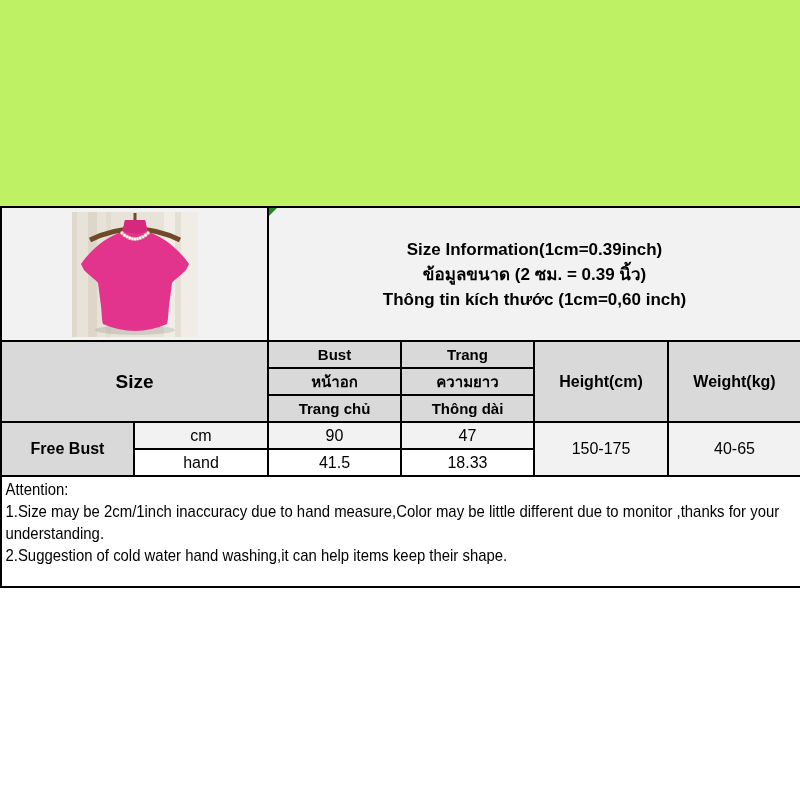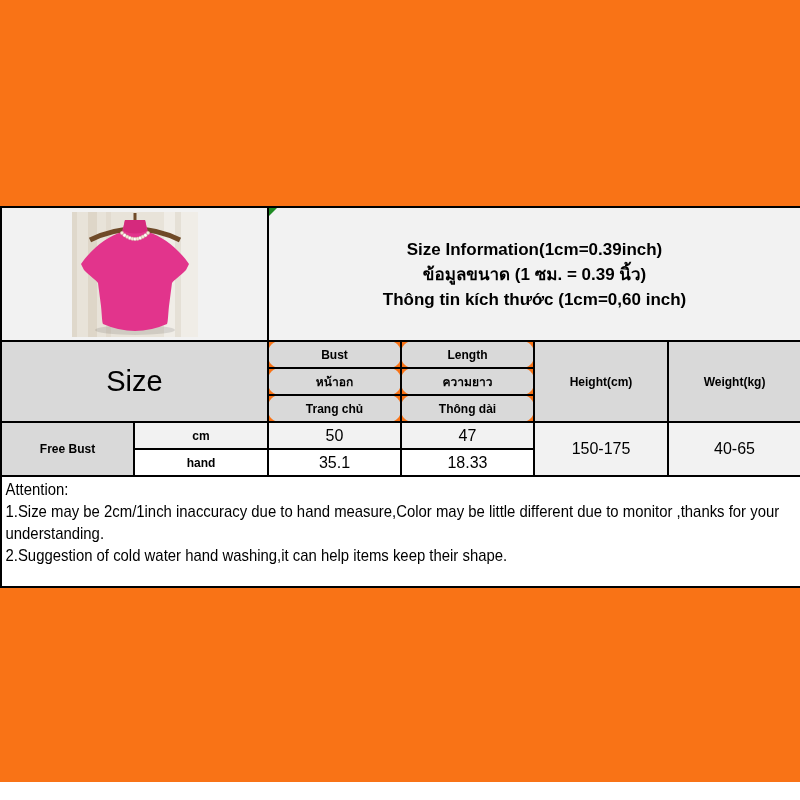--- a/index.html
+++ b/index.html
@@ -5,22 +5,22 @@
   html, body {
     margin: 0;
     padding: 0;
     background: #ffffff;
     font-family: "Liberation Sans", "DejaVu Sans", sans-serif;
     color: #000000;
   }
   .page {
     position: relative;
     width: 800px;
-    height: 782px;
-    background: #f97316;
+    height: 588px;
+    background: #bef264;
     overflow: hidden;
   }
   table.size-table {
     position: absolute;
     top: 206px;
     left: 0;
     width: 800px;
     border-collapse: collapse;
     table-layout: fixed;
   }
@@ -55,25 +55,25 @@
   }
   .info-line {
     font-weight: bold;
     font-size: 17px;
     line-height: 25px;
   }
 
   .cell-gray  { background: #d9d9d9; font-weight: bold; }
   .cell-light { background: #f2f2f2; }
   .cell-white { background: #ffffff; }
-  .bold       { font-weight: bold; }
+  .bold       { font-weight: normal; }
 
-  .size-big   { font-size: 29px; font-weight: normal; }
-  .hdr-txt    { font-size: 12px; border-radius: 12px; }
-  .hdr-txt2   { font-size: 12px; }
+  .size-big   { font-size: 19px; font-weight: bold; }
+  .hdr-txt    { font-size: 15px; }
+  .hdr-txt2   { font-size: 16px; }
   .val-txt    { font-size: 16px; font-weight: normal; }
 
   .cell-note {
     background: #ffffff;
     text-align: left !important;
     vertical-align: top !important;
   }
   .note-inner {
     width: 910px;
     transform: scaleX(0.876);
@@ -126,52 +126,52 @@
               <circle cx="70.8" cy="24.8" r="1.7"></circle>
               <circle cx="73.4" cy="23.2" r="1.7" fill="#ffffff"></circle>
               <circle cx="76" cy="21" r="1.7"></circle>
             </g>
           </svg>
         </div>
       </td>
       <td colspan="4" class="cell-info">
         <div class="corner-marker"></div>
         <div class="info-line">Size Information(1cm=0.39inch)</div>
-        <div class="info-line">ข้อมูลขนาด (1 ซม. = 0.39 นิ้ว)</div>
+        <div class="info-line">ข้อมูลขนาด (2 ซม. = 0.39 นิ้ว)</div>
         <div class="info-line">Thông tin kích thước (1cm=0,60 inch)</div>
       </td>
     </tr>
 
     <tr class="row-hdr">
       <td colspan="2" rowspan="3" class="cell-gray size-big">Size</td>
       <td class="cell-gray hdr-txt">Bust</td>
-      <td class="cell-gray hdr-txt">Length</td>
+      <td class="cell-gray hdr-txt">Trang</td>
       <td rowspan="3" class="cell-gray hdr-txt2">Height(cm)</td>
       <td rowspan="3" class="cell-gray hdr-txt2">Weight(kg)</td>
     </tr>
     <tr class="row-hdr">
       <td class="cell-gray hdr-txt">หน้าอก</td>
       <td class="cell-gray hdr-txt">ความยาว</td>
     </tr>
     <tr class="row-hdr">
       <td class="cell-gray hdr-txt">Trang chủ</td>
       <td class="cell-gray hdr-txt">Thông dài</td>
     </tr>
 
     <tr class="row-data">
       <td rowspan="2" class="cell-gray hdr-txt2">Free Bust</td>
       <td class="cell-light bold hdr-txt2">cm</td>
-      <td class="cell-light val-txt">50</td>
+      <td class="cell-light val-txt">90</td>
       <td class="cell-light val-txt">47</td>
       <td rowspan="2" class="cell-light val-txt">150-175</td>
       <td rowspan="2" class="cell-light val-txt">40-65</td>
     </tr>
     <tr class="row-data">
       <td class="cell-white bold hdr-txt2">hand</td>
-      <td class="cell-white val-txt">35.1</td>
+      <td class="cell-white val-txt">41.5</td>
       <td class="cell-white val-txt">18.33</td>
     </tr>
 
     <tr class="row-note">
       <td colspan="6" class="cell-note">
         <div class="note-inner">
           <div>Attention:</div>
           <div>1.Size may be 2cm/1inch inaccuracy due to hand measure,Color may be little different due to monitor ,thanks for your understanding.</div>
           <div>2.Suggestion of cold water hand washing,it can help items keep their shape.</div>
         </div>

